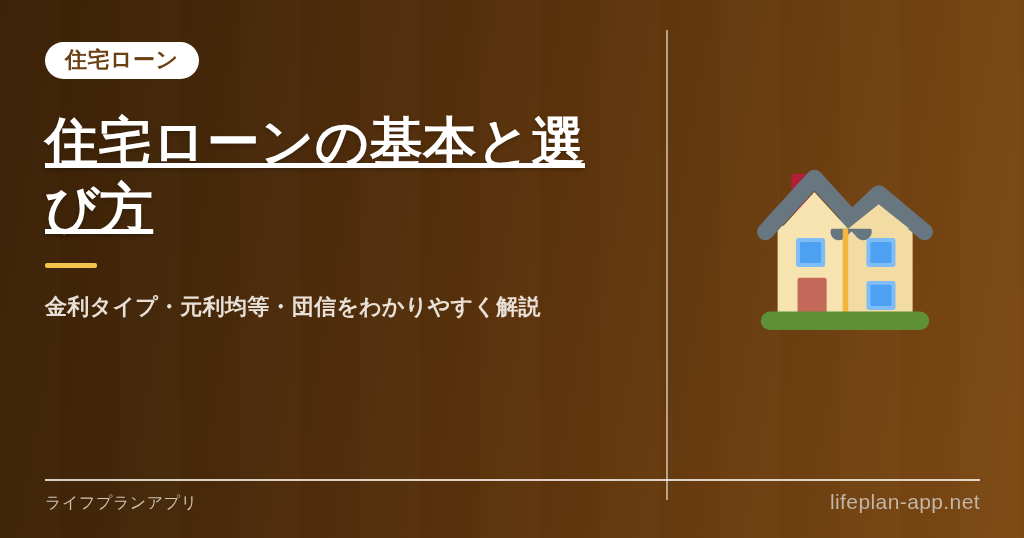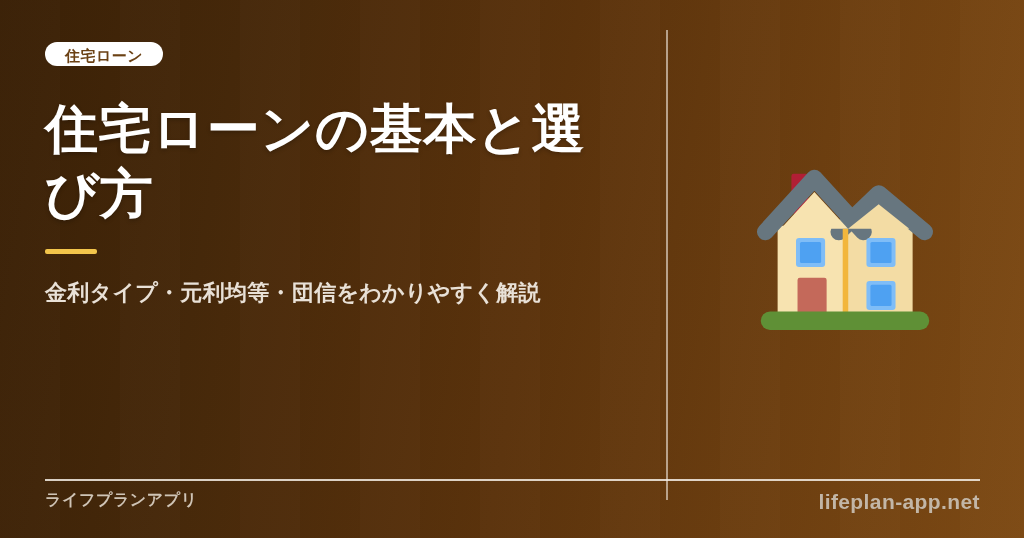--- a/index.html
+++ b/index.html
@@ -49,38 +49,39 @@
     position: absolute;
     left: 45px;
     top: 42px;
     width: 600px;
   }
 
   .badge {
     display: inline-block;
     background: #ffffff;
     color: #6b4114;
-    font-size: 15px;
+    font-size: 22px;
     font-weight: bold;
     letter-spacing: 0.5px;
-    padding: 6px 20px 1px 20px;
+    padding: 6px 20px 7px 20px;
     border-radius: 999px;
     line-height: 1.1;
     white-space: nowrap;
   }
 
   .title {
     margin: 30px 11px 0 0;
     color: #ffffff;
     font-size: 53px;
     font-weight: bold;
     line-height: 1.24;
     letter-spacing: 0.5px;
     max-width: 595px;
     text-shadow: 0 2px 4px rgba(0,0,0,0.22);
+    text-decoration: underline;
   }
 
   .accent-bar {
     width: 52px;
     height: 5px;
     background: #f3c54b;
     border-radius: 2px;
     margin: 22px 0 16px 0;
   }
 
@@ -119,23 +120,22 @@
     width: 935px;
     height: 2px;
     background: rgba(244, 238, 230, 0.85);
   }
   .footer {
     position: absolute;
     left: 45px;
     top: 490px;
     width: 935px;
     display: flex;
-    align-items: flex-start;
+    align-items: flex-end;
     justify-content: space-between;
-    font-weight: bold;
   }
   .footer-left {
     color: #cfc4b6;
     font-size: 16px;
     letter-spacing: 0.6px;
   }
   .footer-right {
     color: #c2b6a7;
     font-size: 21px;
     letter-spacing: 0.4px;

